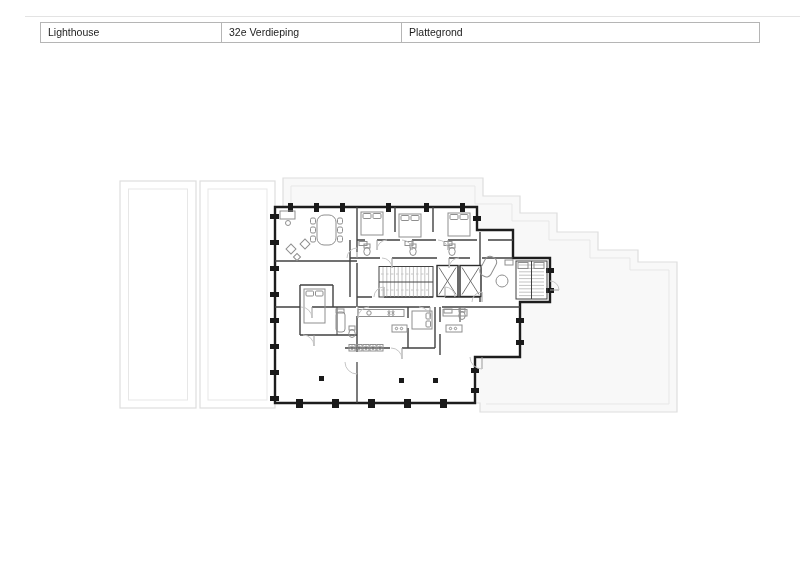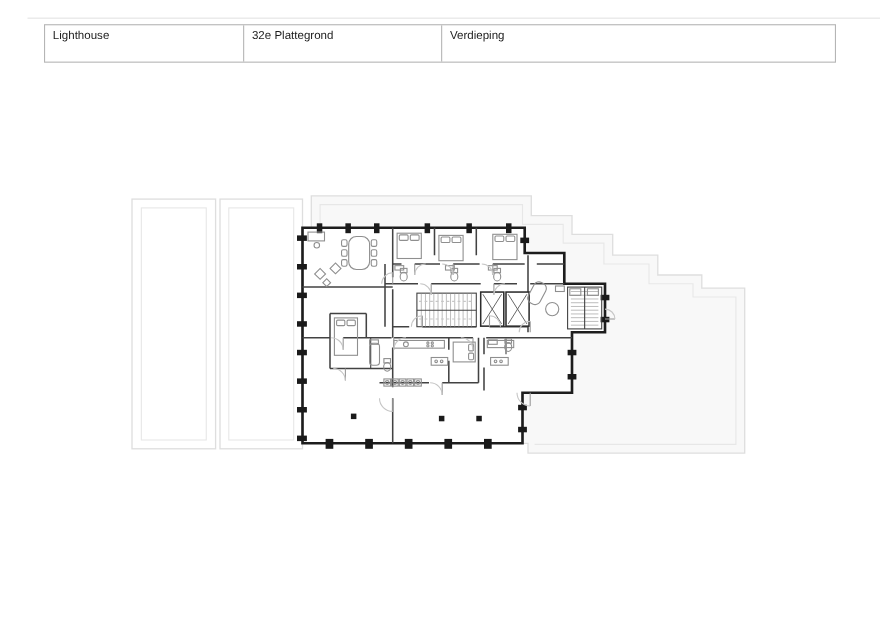--- a/index.html
+++ b/index.html
@@ -5,21 +5,21 @@
   :root{
     --background:#ffffff; --text:#1c1c1c; --table-border:#b5b5b5; --rule:#e3e3e3;
     --terrace-line:#dedede; --terrace-line-inner:#e7e7e7; --terrace-fill:#f8f8f8;
     --wall:#1d1d1d; --partition:#424242; --fixture:#8f8f8f; --door:#c6c6c6; --column:#1a1a1a;
   }
   *{box-sizing:border-box;margin:0;padding:0}
   html,body{background:var(--background);}
   .page{position:relative;width:800px;height:566px;background:var(--background);overflow:hidden;
         font-family:"Liberation Sans",sans-serif;color:var(--text);}
   .sheet-rule{position:absolute;left:25px;top:16px;width:775px;height:1px;background:var(--rule);}
-  .title-block{position:absolute;left:40px;top:22px;width:720px;height:35px;display:flex;
+  .title-block{position:absolute;left:40px;top:22px;width:720px;height:21px;display:flex;
                border:1px solid var(--table-border);background:#fff;}
   .tb-cell{flex:0 0 180px;width:180px;border-left:1px solid var(--table-border);
            font-size:10.5px;line-height:19px;padding-left:7px;white-space:nowrap;overflow:hidden;color:var(--text);}
   .tb-cell:first-child{border-left:none;}
   .plan-wrap{position:absolute;left:0;top:0;width:800px;height:566px;}
   
   .t-outer{fill:none;stroke:var(--terrace-line);stroke-width:1.2}
   .t-outerfill{fill:var(--terrace-fill);stroke:var(--terrace-line);stroke-width:1.2}
   .t-inner{fill:none;stroke:var(--terrace-line-inner);stroke-width:1}
   .bldg{fill:#ffffff;stroke:var(--wall);stroke-width:2.4;stroke-linejoin:miter}
@@ -36,22 +36,22 @@
 </style>
 </head>
 <body>
 
 <div class="page">
 
   <div class="sheet-rule"></div>
 
   <div class="title-block">
     <div class="tb-cell">Lighthouse</div>
-    <div class="tb-cell">32e Plattegrond</div>
-    <div class="tb-cell">Verdieping</div>
+    <div class="tb-cell">32e Verdieping</div>
+    <div class="tb-cell">Plattegrond</div>
   </div>
 
   <div class="plan-wrap">
   <svg width="800" height="566" viewBox="0 0 800 566">
 
     <g>
       <rect class="t-outer" x="120" y="181" width="76" height="227"></rect>
       <rect class="t-inner" x="128.5" y="189" width="59" height="211"></rect>
     </g>
     <g>

